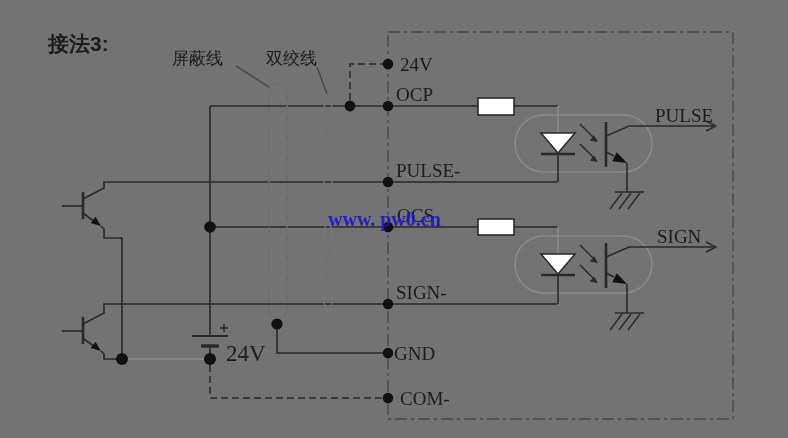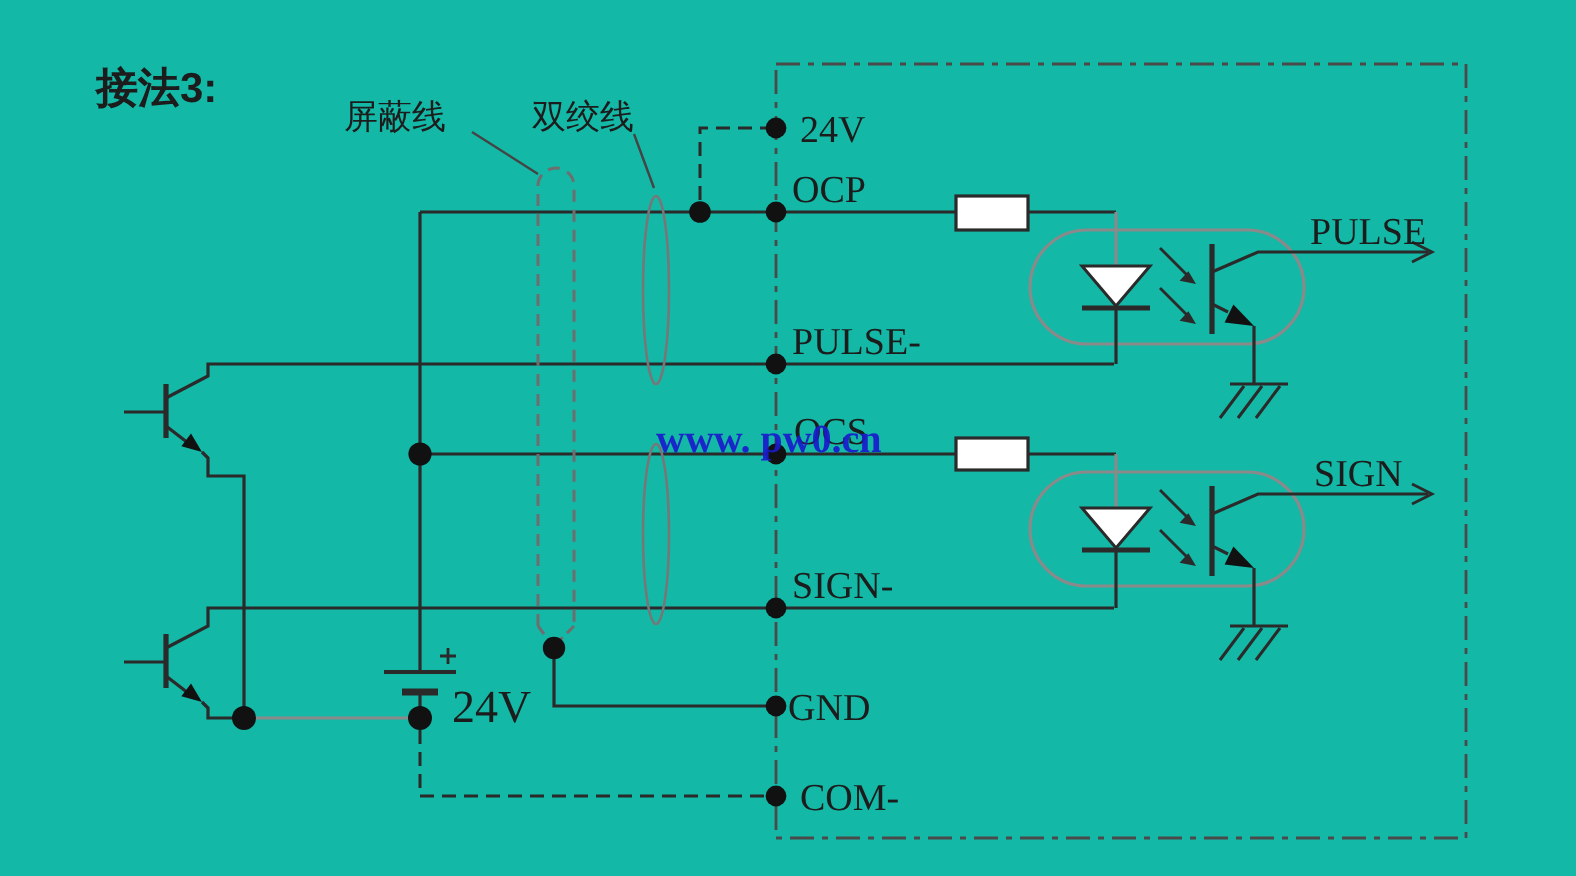--- a/index.html
+++ b/index.html
@@ -1,16 +1,16 @@
 <!DOCTYPE html>
 <html><head>
 <meta charset="utf-8">
 <style>
   html,body{margin:0;padding:0;background:#ffffff;}
-  .canvas{position:relative;width:788px;height:438px;background:#14b8a6;overflow:hidden;
+  .canvas{position:relative;width:788px;height:438px;background:#737373;overflow:hidden;
           font-family:"Liberation Serif", serif;}
   svg{display:block;}
   text{user-select:none;}
   .t-serif{font-family:"Liberation Serif", serif;fill:#1c1c1c;}
   .t-cjk{font-family:"Liberation Sans", sans-serif;fill:#1c1c1c;}
   .wm{font-family:"Liberation Serif", serif;font-weight:bold;}
 </style>
 </head>
 <body>
 

